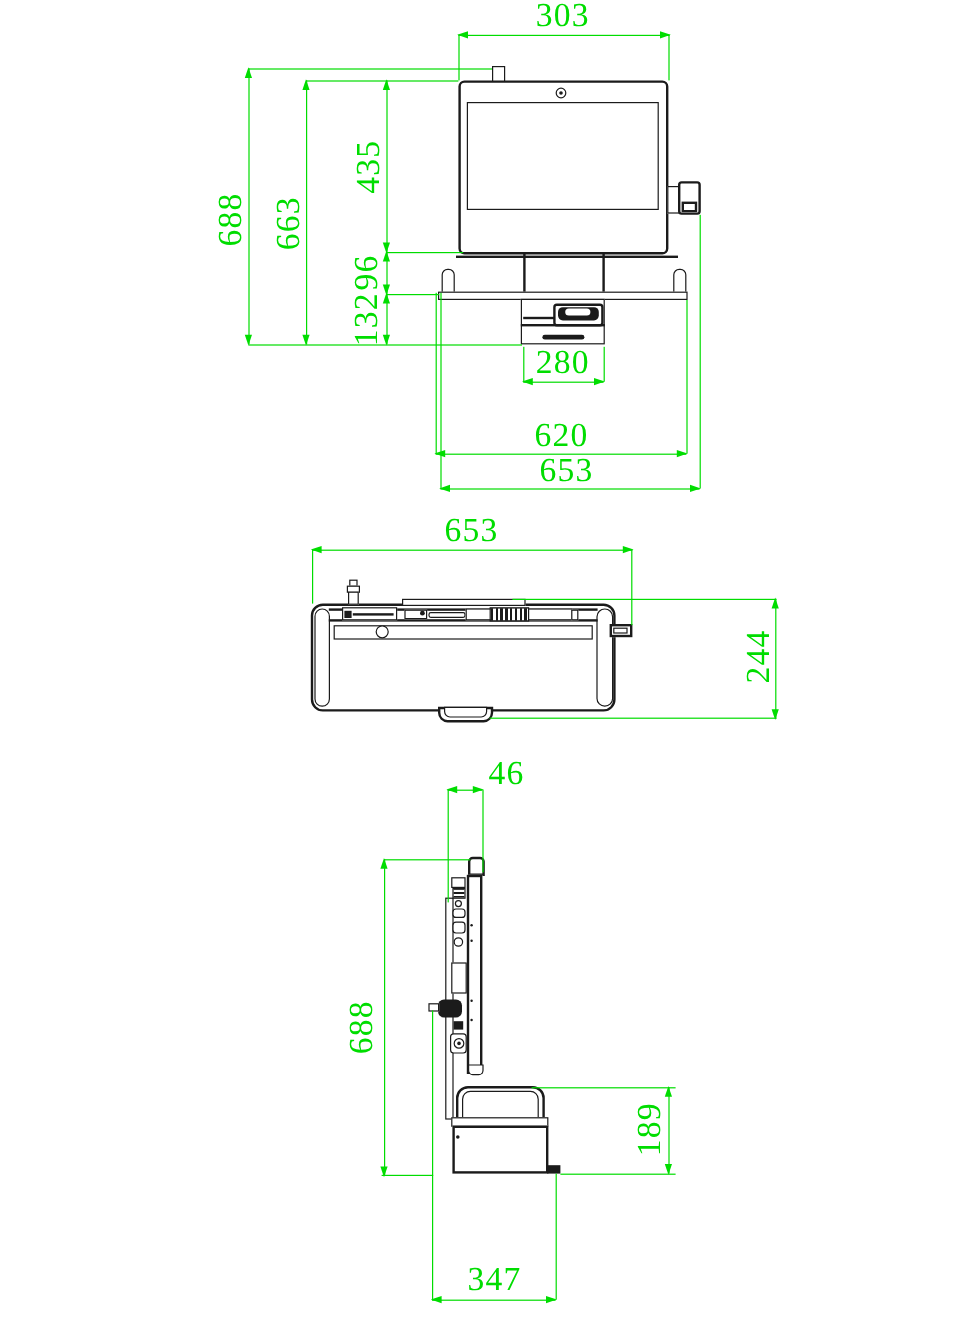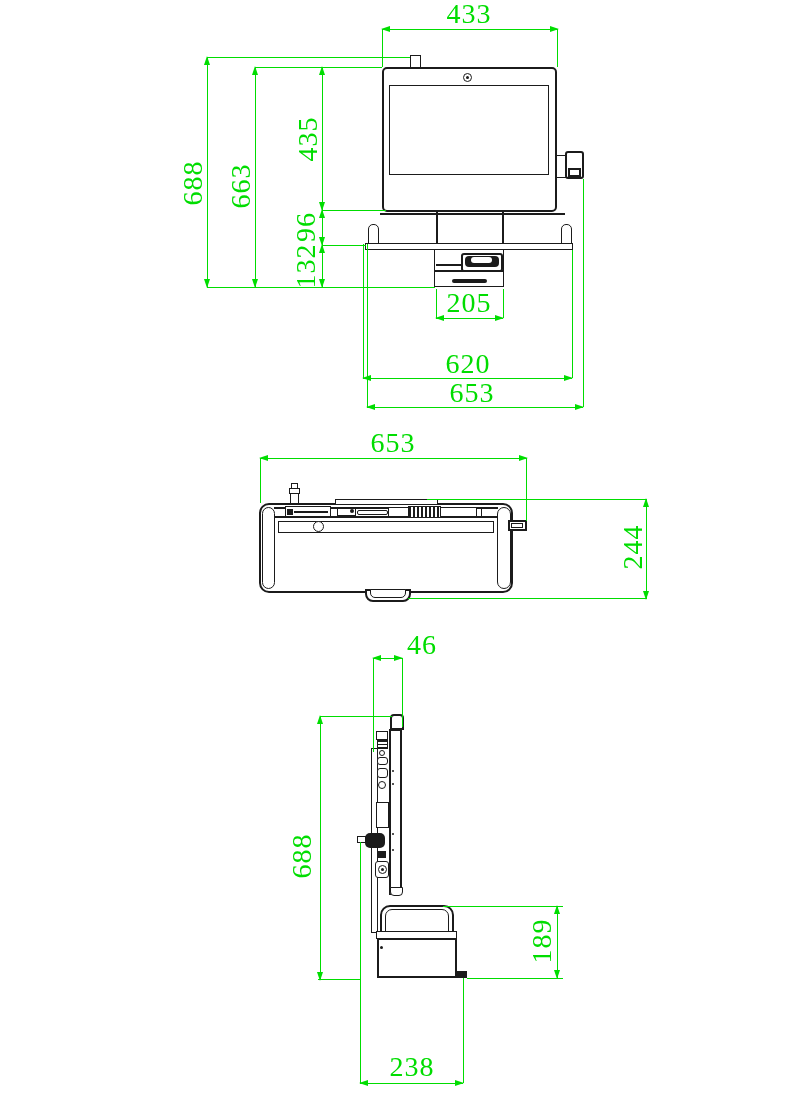--- a/index.html
+++ b/index.html
@@ -57,21 +57,21 @@
     <div class="fill" style="left:465px;top:256px;width:34px;height:11px;border-radius:4px;"></div>
     <div class="fill" style="left:471px;top:257px;width:21px;height:6px;border-radius:3px;background:#fff;"></div>
     <div class="kl" style="left:436px;top:264px;width:26px;height:2px;"></div>
     <div class="kl" style="left:434px;top:270px;width:70px;height:2px;"></div>
     <div class="fill" style="left:452px;top:279px;width:35px;height:4px;border-radius:2px;"></div>
   </div>
 
   <div class="g gh arr" style="left:382px;top:29px;width:176px;"></div>
   <div class="g gv" style="left:382px;top:29px;height:38px;"></div>
   <div class="g gv" style="left:557px;top:29px;height:38px;"></div>
-  <span class="lbl" style="left:469px;top:14px;">433</span>
+  <span class="lbl" style="left:469px;top:14px;">303</span>
 
   <div class="g gv arr" style="left:207px;top:57px;height:230px;"></div>
   <div class="g gh" style="left:207px;top:57px;width:203px;"></div>
   <div class="g gh" style="left:207px;top:287px;width:228px;"></div>
   <span class="lbl rot" style="left:193px;top:183px;">688</span>
 
   <div class="g gv arr" style="left:255px;top:67px;height:220px;"></div>
   <div class="g gh" style="left:255px;top:67px;width:127px;"></div>
   <span class="lbl rot" style="left:241px;top:186px;">663</span>
 
@@ -82,21 +82,21 @@
   <div class="g gv arr" style="left:322px;top:210px;height:35px;"></div>
   <span class="lbl rot" style="left:306px;top:227px;">96</span>
   <div class="g gh" style="left:322px;top:245px;width:44px;"></div>
 
   <div class="g gv arr" style="left:322px;top:245px;height:42px;"></div>
   <span class="lbl rot" style="left:306px;top:266px;">132</span>
 
   <div class="g gv" style="left:436px;top:289px;height:29px;"></div>
   <div class="g gv" style="left:503px;top:289px;height:29px;"></div>
   <div class="g gh arr" style="left:436px;top:318px;width:67px;"></div>
-  <span class="lbl" style="left:469px;top:303px;">205</span>
+  <span class="lbl" style="left:469px;top:303px;">280</span>
 
   <div class="g gv" style="left:363px;top:244px;height:134px;"></div>
   <div class="g gv" style="left:572px;top:250px;height:128px;"></div>
   <div class="g gh arr" style="left:363px;top:378px;width:209px;"></div>
   <span class="lbl" style="left:468px;top:364px;">620</span>
 
   <div class="g gv" style="left:367px;top:244px;height:163px;"></div>
   <div class="g gv" style="left:583px;top:179px;height:228px;"></div>
   <div class="g gh arr" style="left:367px;top:407px;width:216px;"></div>
   <span class="lbl" style="left:472px;top:393px;">653</span>
@@ -179,15 +179,15 @@
   <span class="lbl rot" style="left:302px;top:856px;">688</span>
 
   <div class="g gv arr" style="left:557px;top:906px;height:72px;"></div>
   <div class="g gh" style="left:443px;top:906px;width:120px;"></div>
   <div class="g gh" style="left:467px;top:978px;width:96px;"></div>
   <span class="lbl rot" style="left:542px;top:941px;">189</span>
 
   <div class="g gh arr" style="left:360px;top:1083px;width:103px;"></div>
   <div class="g gv" style="left:360px;top:842px;height:241px;"></div>
   <div class="g gv" style="left:463px;top:978px;height:105px;"></div>
-  <span class="lbl" style="left:412px;top:1067px;">238</span>
+  <span class="lbl" style="left:412px;top:1067px;">347</span>
 
 </div>
 
 </body></html>

